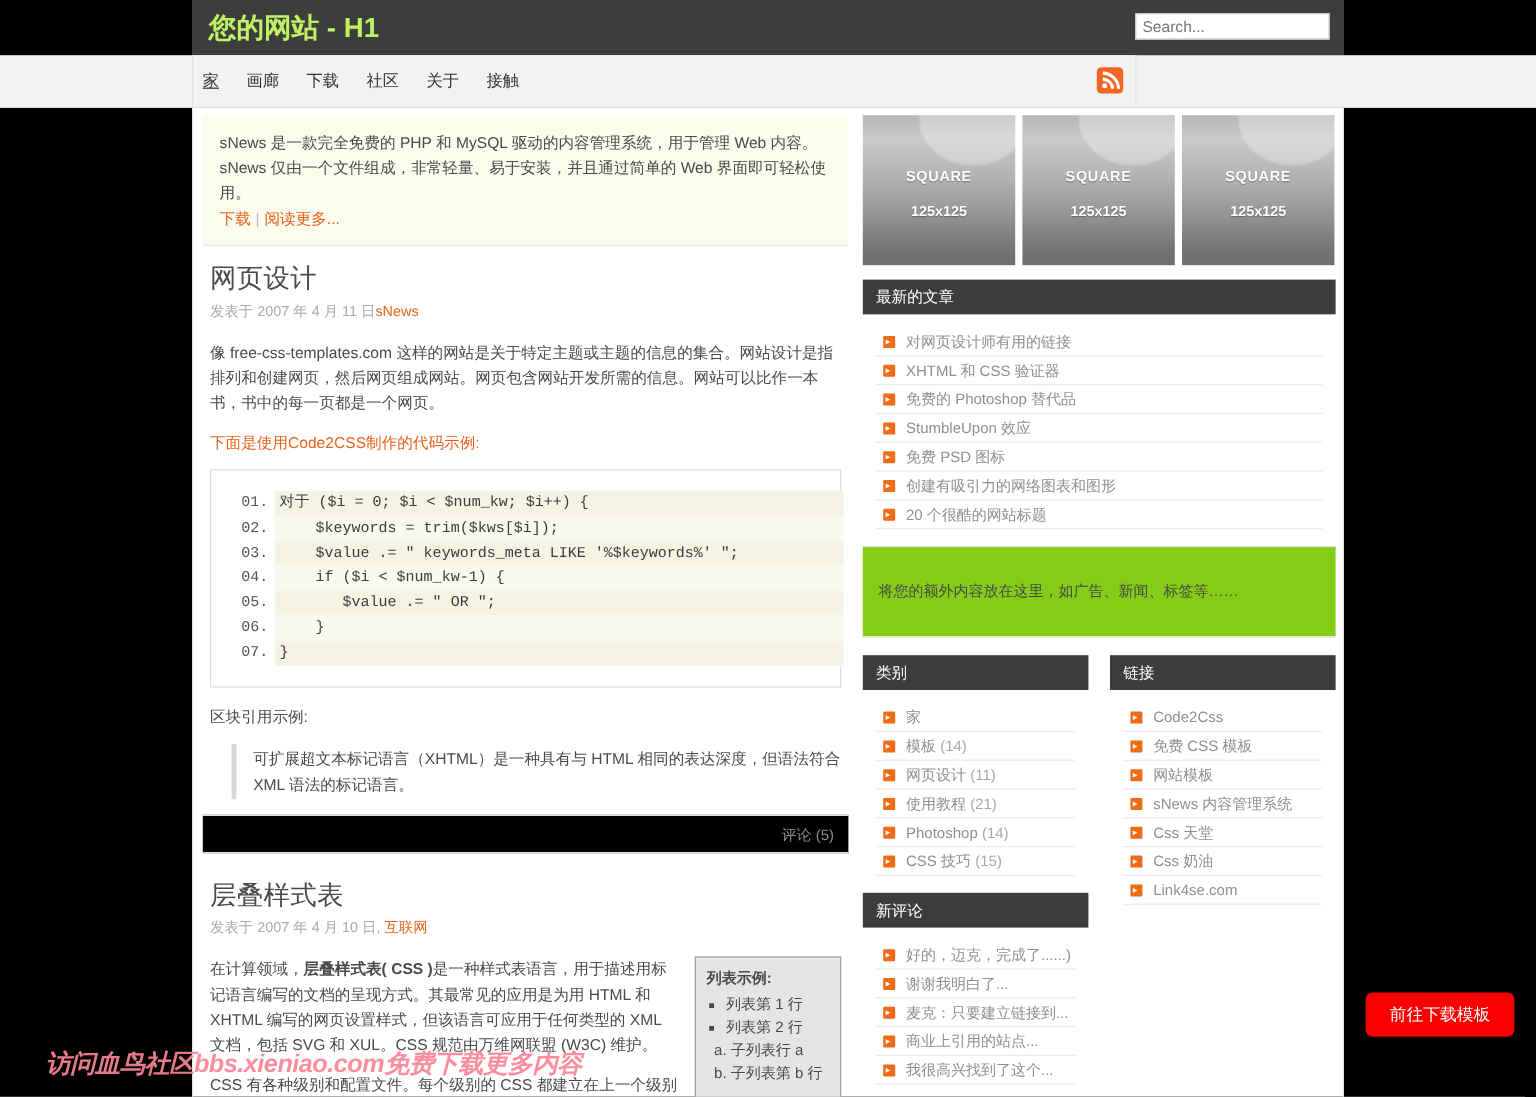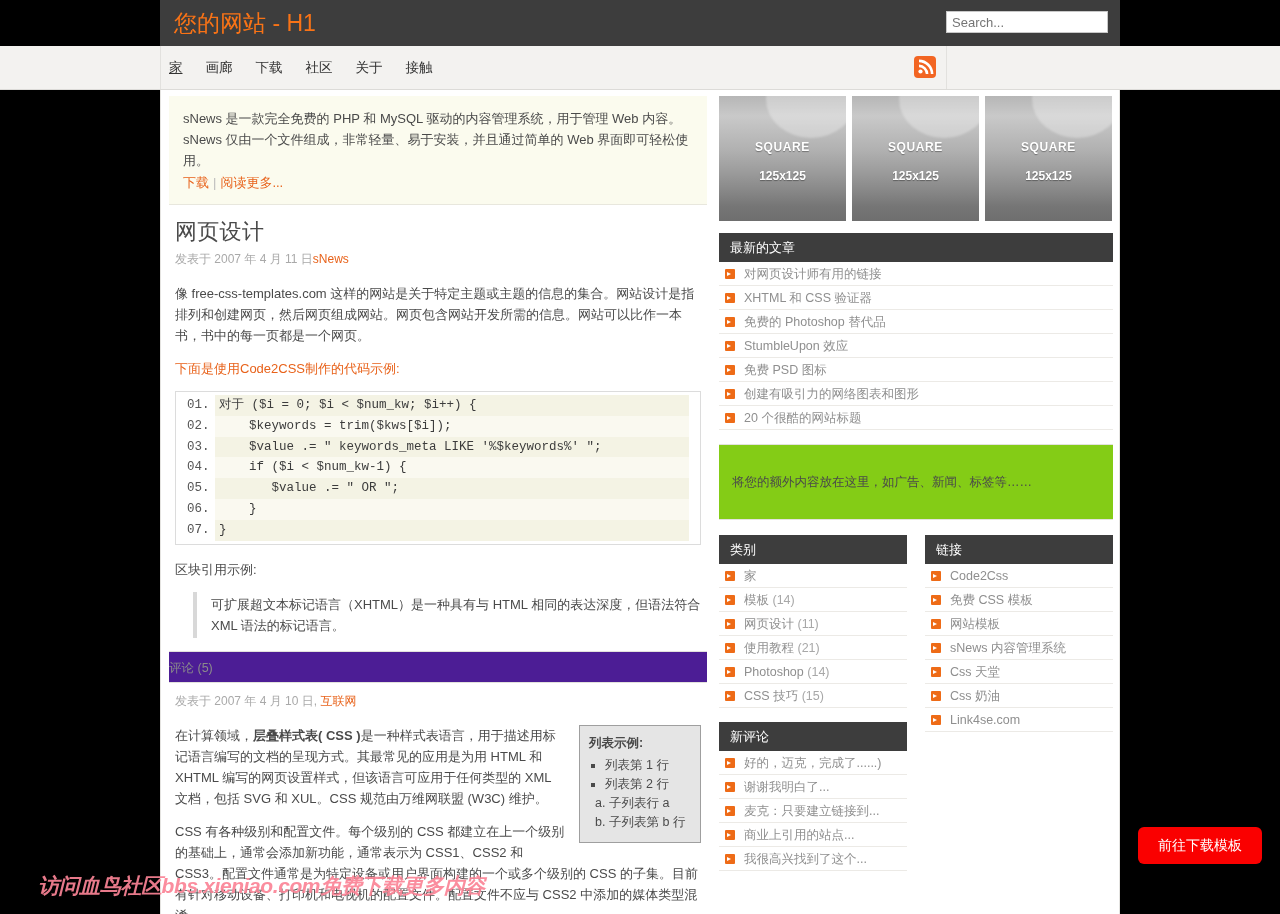--- a/index.html
+++ b/index.html
@@ -18,21 +18,21 @@
   #topstrip {
     position:absolute; left:0; top:0; width:1280px; height:46px;
     background:#000;
   }
   #headerbar {
     position:absolute; left:160px; top:0; width:960px; height:46px;
     background:#3d3d3d;
   }
   #sitetitle {
     position:absolute; left:14px; top:9px;
-    color:#f97316; font-size:23px; font-weight:normal;
+    color:#bef264; font-size:23px; font-weight:bold;
     letter-spacing:0px; line-height:28px;
     white-space:nowrap;
   }
   #searchwrap {
     position:absolute; right:12px; top:11px;
   }
   #searchinput {
     width:162px; height:22px;
     border:1px solid #c8c8c8;
     background:#fff;
@@ -113,21 +113,21 @@
   .post p {
     margin:0 0 12px 0; line-height:21px; color:#4a4a4a;
   }
   .post p.codelead a { color:#e8621a; text-decoration:none; cursor:pointer;}
   .post p.codelead { color:#e8621a; }
 
   
   .codebox {
     border:1px solid #dcdcdc;
     background:#fff;
-    padding:3px;
+    padding:17px;
     margin:0 0 14px 0;
   }
   .codeline {
     font-family:"Liberation Mono","DejaVu Sans Mono",monospace;
     font-size:12.5px;
     color:#3c3c3c;
     line-height:20.8px;
     white-space:pre;
   }
   .codeline .num {
@@ -143,28 +143,29 @@
   .codeline:nth-child(even) .txt { background:#faf9f0; }
 
   blockquote {
     margin:0 0 13px 18px;
     padding:2px 0 2px 14px;
     border-left:4px solid #d8d8d8;
     line-height:21px; color:#4a4a4a;
   }
 
   .commentbar {
-    background:#4c1d95;
+    background:#000000;
     border-top:1px solid #e2e1dc;
     border-bottom:1px solid #e2e1dc;
     height:32px; line-height:32px;
+    text-align:right;
     padding-right:12px;
     font-size:12.5px;
     color:#8b8b8b;
-    margin:0 0 8px 0;
+    margin:0 0 20px 0;
   }
   .commentbar a { color:#8b8b8b; text-decoration:none; cursor:pointer; }
 
   
   .listbox {
     float:right;
     width:122px;
     border:1px solid #9f9f9f;
     padding:8px 9px 10px 9px;
     margin:0 0 8px 14px;
@@ -212,21 +213,21 @@
   }
 
   .widget { margin-bottom:14px; }
   .widget-head {
     background:#3d3d3d;
     color:#fff;
     font-size:13px;
     height:29px; line-height:29px;
     padding-left:11px;
   }
-  .widget ul { list-style:none; margin:0; padding:0; }
+  .widget ul { list-style:none; margin:11px; padding:0; }
   .widget li {
     border-bottom:1px solid #eceae6;
     height:24px; line-height:24px;
     font-size:12.5px;
     padding-left:25px;
     position:relative;
     color:#8f8f8f;
     cursor:pointer;
   }
   .widget li .arrow {
@@ -337,20 +338,21 @@
         <div class="codeline"><span class="num">06.</span><span class="txt">    }</span></div>
         <div class="codeline"><span class="num">07.</span><span class="txt">}</span></div>
       </div>
 
       <p>区块引用示例:</p>
       <blockquote>可扩展超文本标记语言（XHTML）是一种具有与 HTML 相同的表达深度，但语法符合 XML 语法的标记语言。</blockquote>
     </div>
     <div class="commentbar"><a>评论 (5)</a></div>
 
     <div class="post clearfix">
+      <h2>层叠样式表</h2>
       <p class="meta"><span>发表于 2007 年 4 月 10 日,</span> <a>互联网</a></p>
 
       <div class="listbox">
         <div class="lbtitle">列表示例:</div>
         <ul>
           <li>列表第 1 行</li>
           <li>列表第 2 行</li>
         </ul>
         <ol>
           <li>子列表行 a</li>

